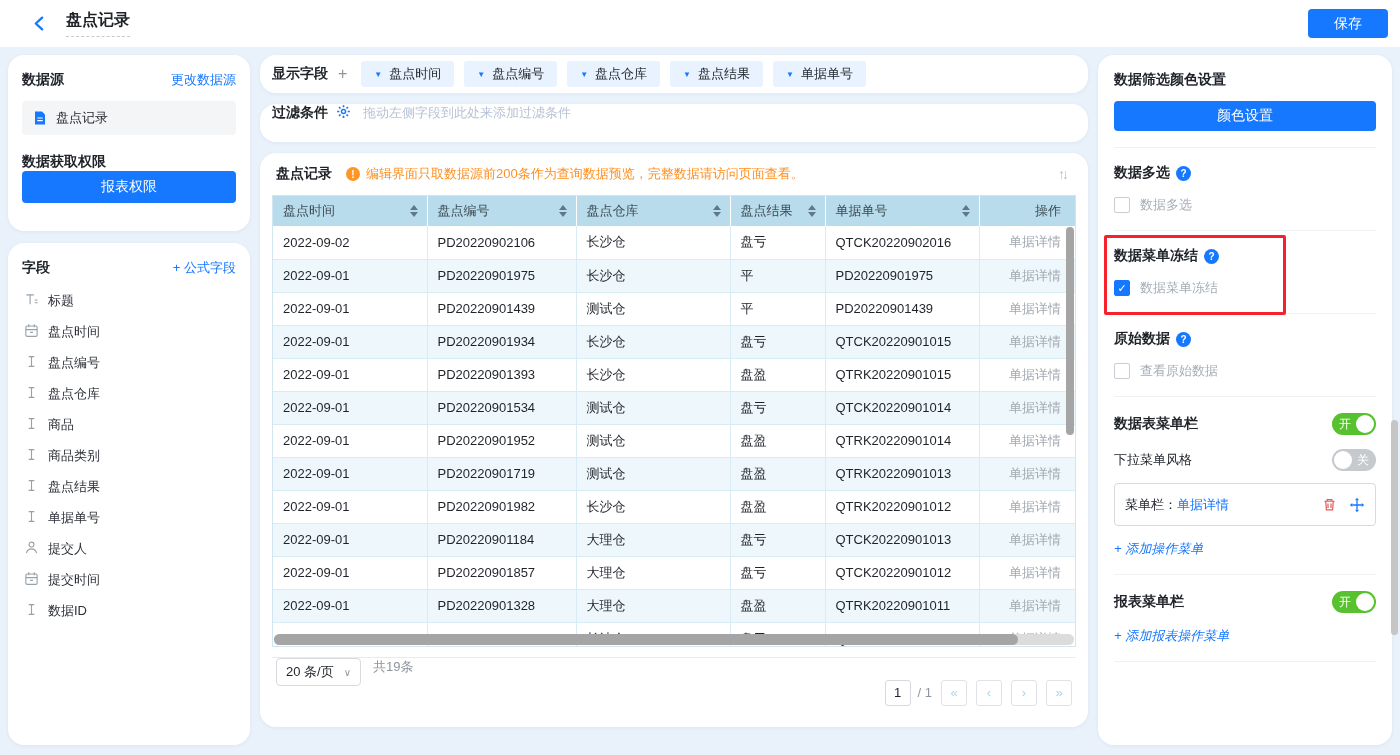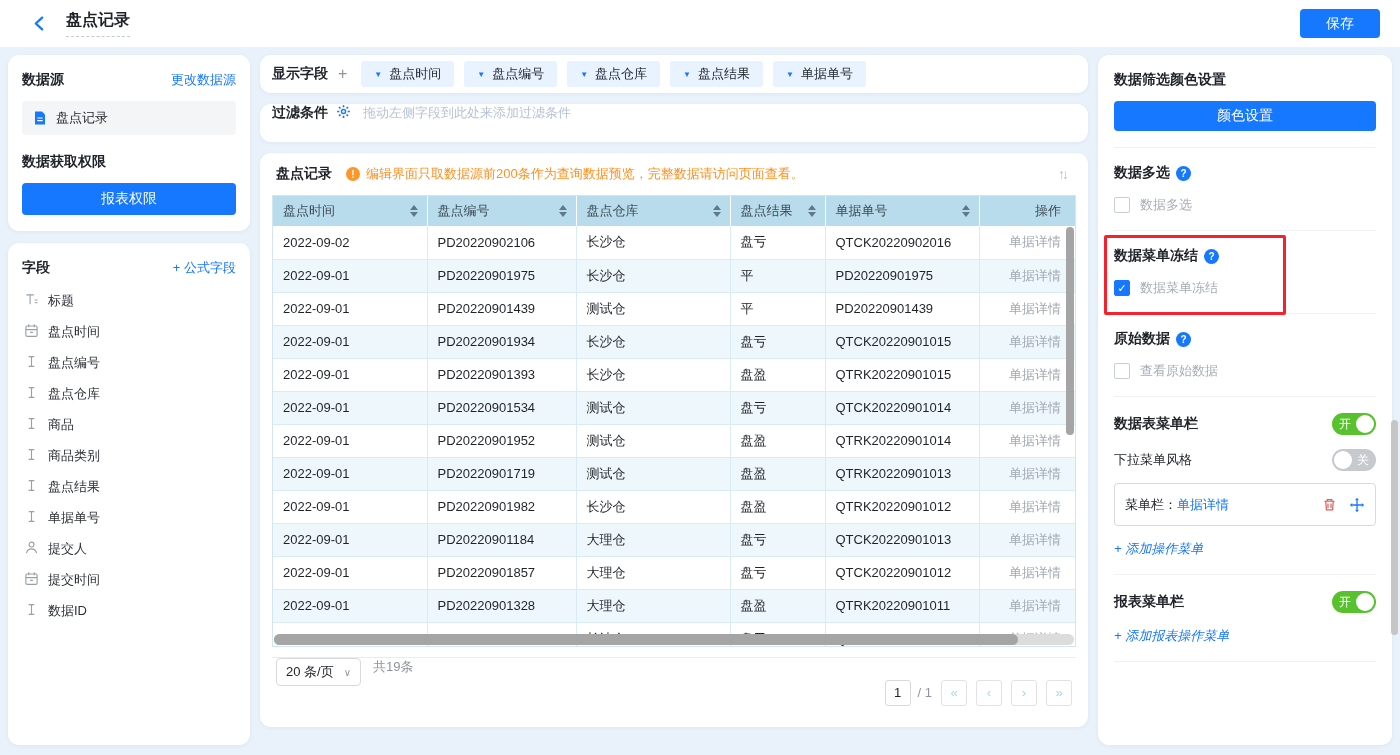--- a/index.html
+++ b/index.html
@@ -3,36 +3,36 @@
 <meta charset="utf-8">
 <style>
   * { margin:0; padding:0; box-sizing:border-box; }
   html,body { width:1400px; height:755px; overflow:hidden; background:#e9f1fa;
     font-family:"Liberation Sans","DejaVu Sans",sans-serif; color:#1f2329; font-size:13px; }
 
   
   .topbar { height:47px; background:#fff; display:flex; align-items:center; padding:0 10px 0 26px; position:relative; }
   .back-btn { width:26px; height:26px; display:flex; align-items:center; justify-content:center; cursor:pointer; }
   .page-title { font-size:16px; font-weight:700; margin-left:14px; padding-bottom:5px; border-bottom:1px dashed #c5cad1; }
-  .save-btn { position:absolute; right:20px; top:9px; width:80px; height:29px; background:#1677ff; color:#fff;
+  .save-btn { position:absolute; right:12px; top:9px; width:80px; height:29px; background:#1677ff; color:#fff;
     border:none; border-radius:4px; font-size:14px; cursor:pointer; }
 
   
   .layout { display:flex; gap:10px; padding:8px 8px 10px; height:708px; }
-  .card { background:#fff; border-radius:11px; box-shadow:0 1px 4px rgba(31,59,110,.05); }
+  .card { background:#fff; border-radius:16px; box-shadow:0 1px 4px rgba(31,59,110,.05); }
 
   
   .left-col { width:242px; display:flex; flex-direction:column; gap:12px; }
   .card-ds { padding:16px 14px; height:176px; }
   .row-between { display:flex; align-items:center; justify-content:space-between; }
   .sec-title { font-size:14px; font-weight:700; }
   .blue-link { color:#1677ff; cursor:pointer; font-size:13px; text-decoration:none; }
   .ds-item { margin-top:12px; height:34px; background:#f4f5f7; border-radius:4px; display:flex; align-items:center; gap:8px; padding:0 10px; }
   .perm-title { margin-top:18px; }
-  .perm-btn { margin-top:12px; width:100%; height:32px; background:#1677ff; color:#fff; border:none; border-radius:4px; font-size:14px; cursor:pointer; }
+  .perm-btn { width:100%; height:32px; background:#1677ff; color:#fff; border:none; border-radius:4px; font-size:14px; cursor:pointer; }
   .card-fields { flex:1; padding:16px 14px; overflow:hidden; }
   .field-list { list-style:none; margin-top:8px; }
   .field-item { height:31px; display:flex; align-items:center; gap:9px; cursor:grab; padding-left:2px; }
   .field-item svg { width:15px; height:15px; color:#98a0a9; flex:none; }
   .field-label { font-size:13px; color:#2b2f36; }
 
   
   .main-col { width:828px; display:flex; flex-direction:column; gap:11px; }
   .display-row { height:38px; display:flex; align-items:center; gap:8px; padding:0 12px; }
   .row-label { font-size:14px; font-weight:700; }

